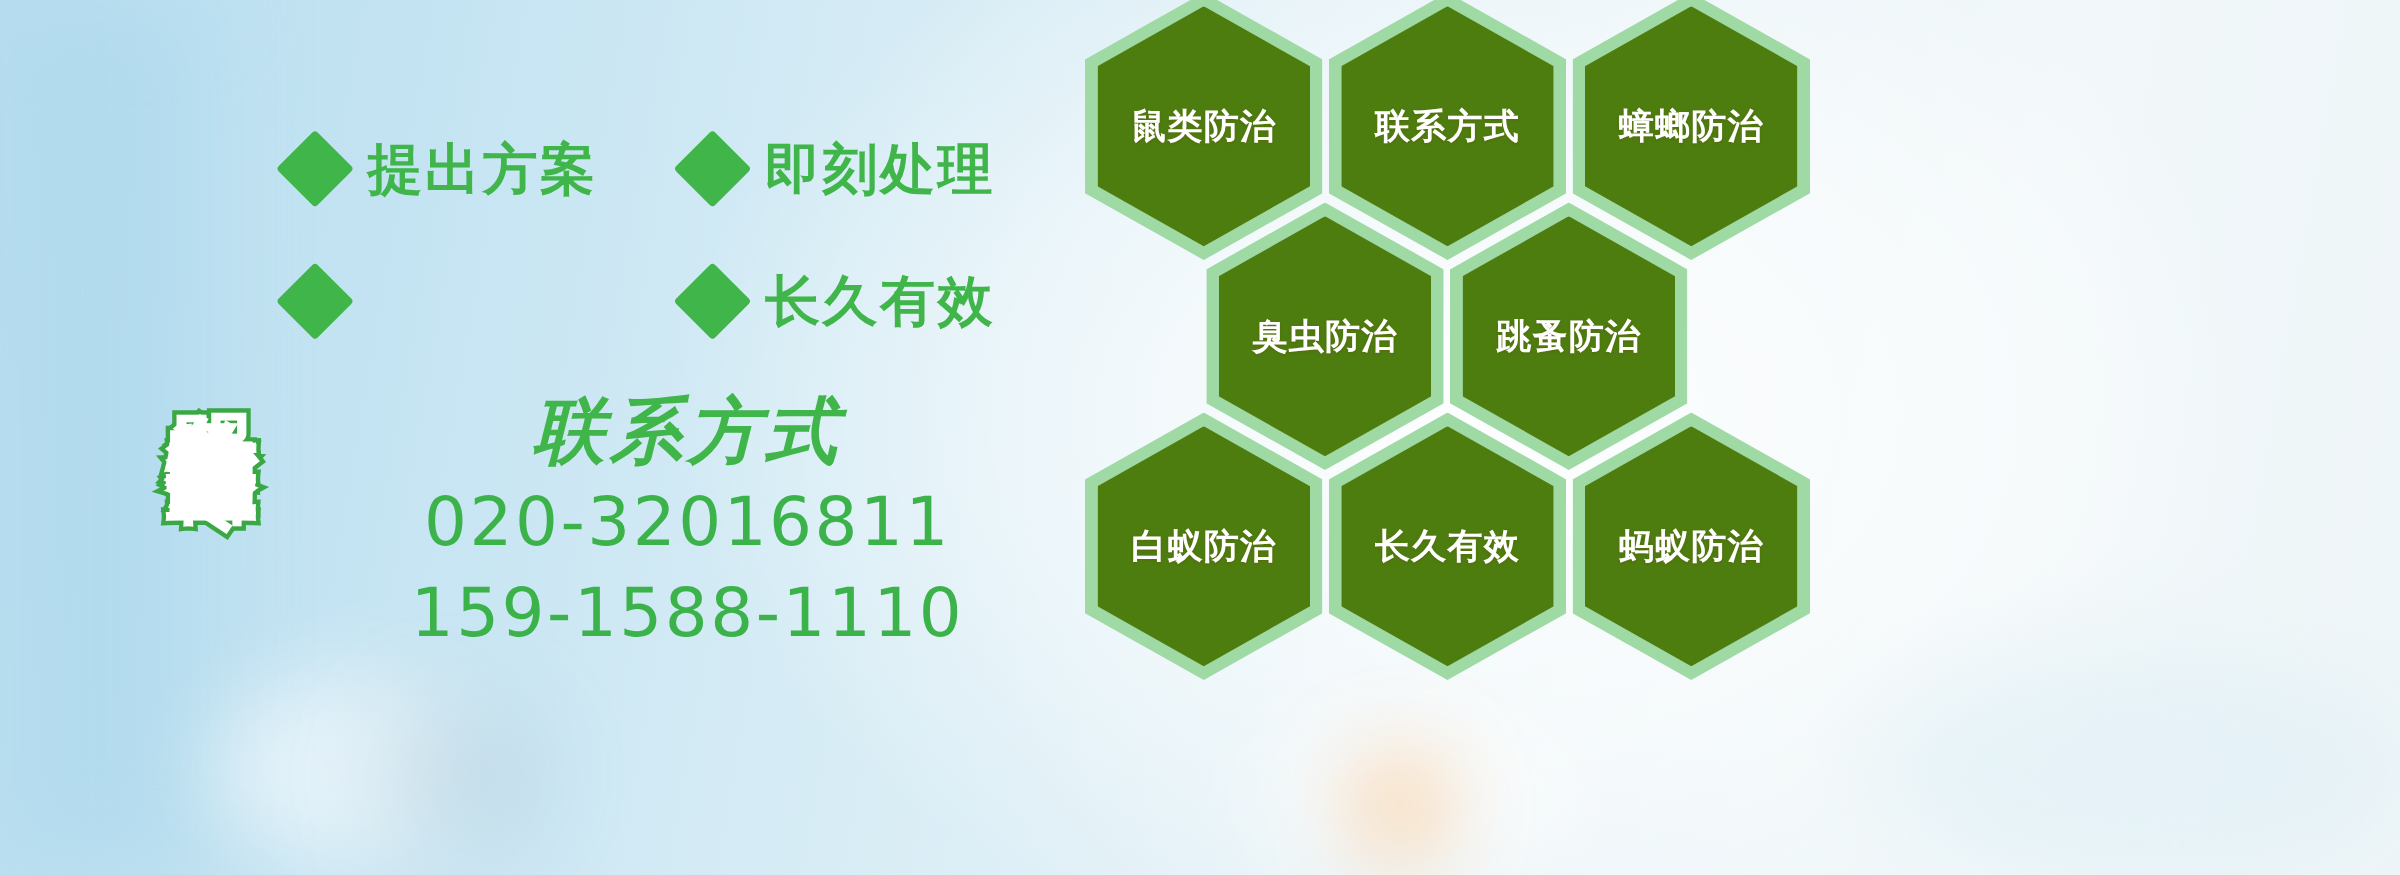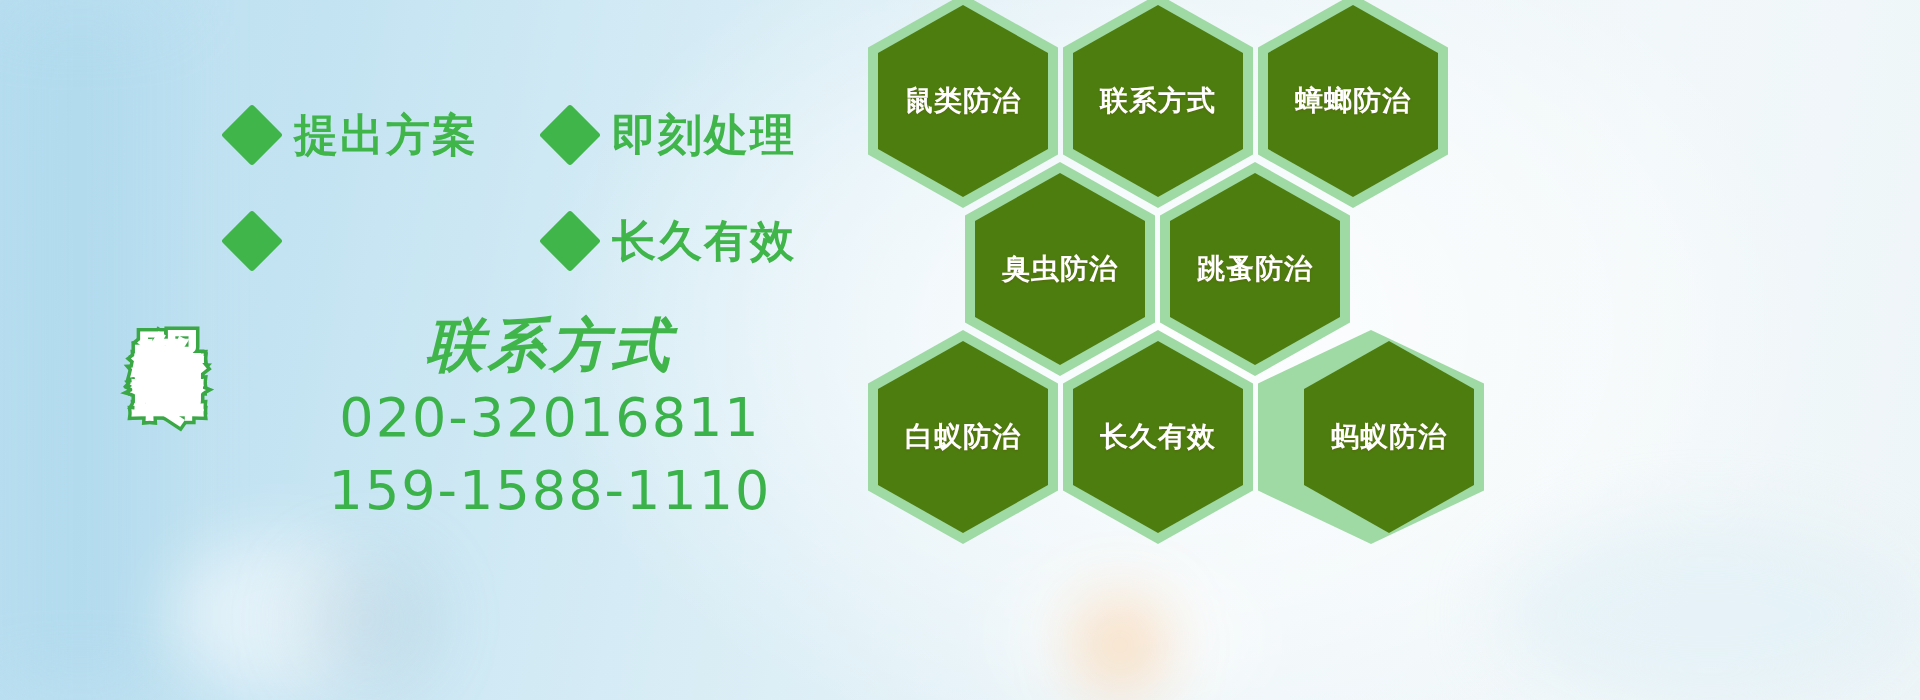--- a/index.html
+++ b/index.html
@@ -89,21 +89,21 @@
   
   .hex.r1c1{left:8px;  top:12px;}
   .hex.r1c2{left:203px;top:12px;}
   .hex.r1c3{left:398px;top:12px;}
   
   .hex.r2c1{left:105px;top:180px;}
   .hex.r2c2{left:300px;top:180px;}
   
   .hex.r3c1{left:8px;  top:348px;}
   .hex.r3c2{left:203px;top:348px;}
-  .hex.r3c3{left:398px;top:348px;padding-left:36px;}
+  .hex.r3c3{left:398px;top:348px;}
 </style>
 </head>
 <body>
 
 <div id="banner">
 
   <div class="blob b5"></div>
   <div class="blob b1"></div>
   <div class="blob b2"></div>
   <div class="blob b3"></div>

